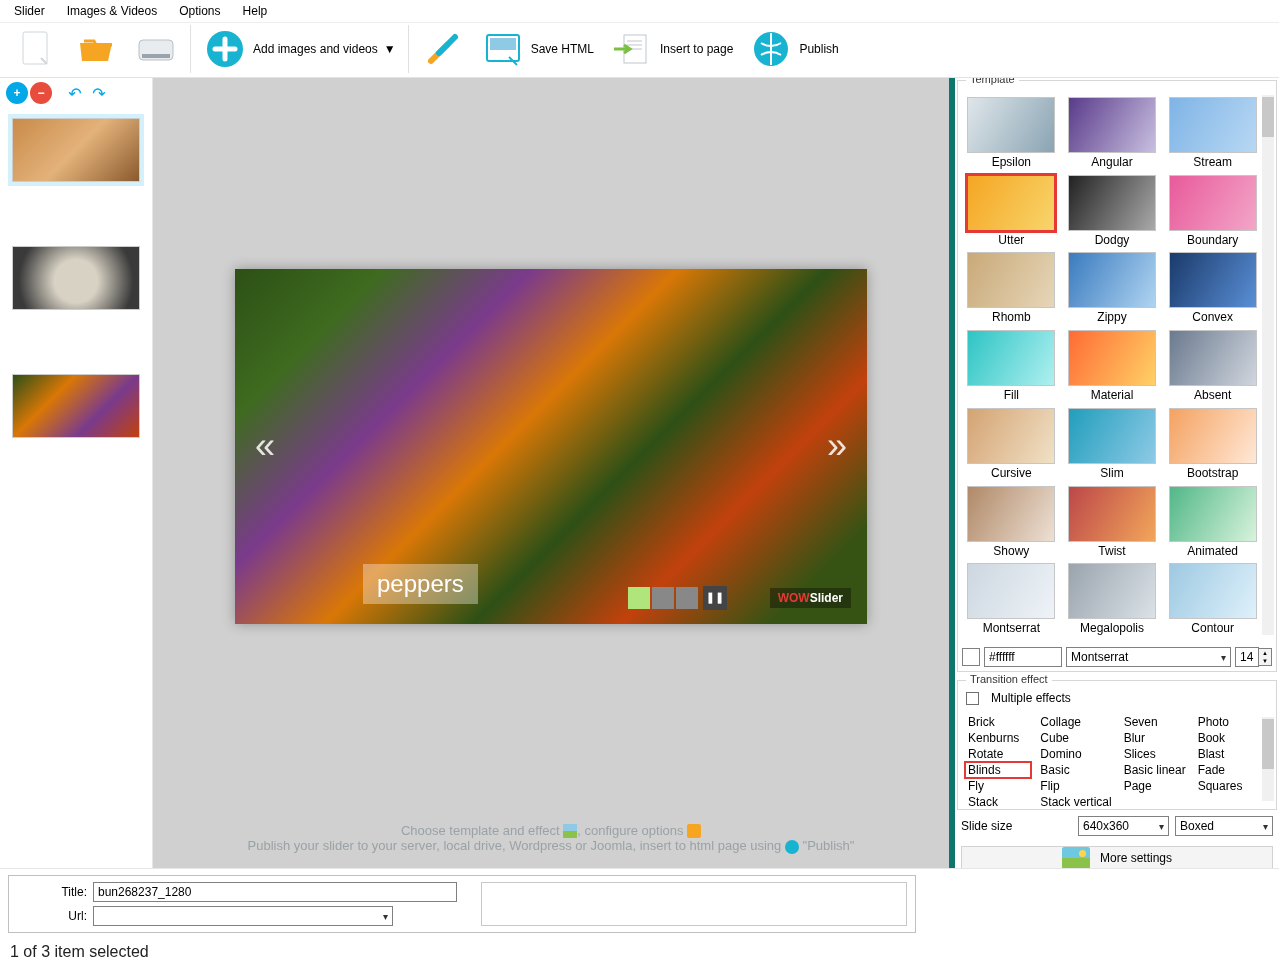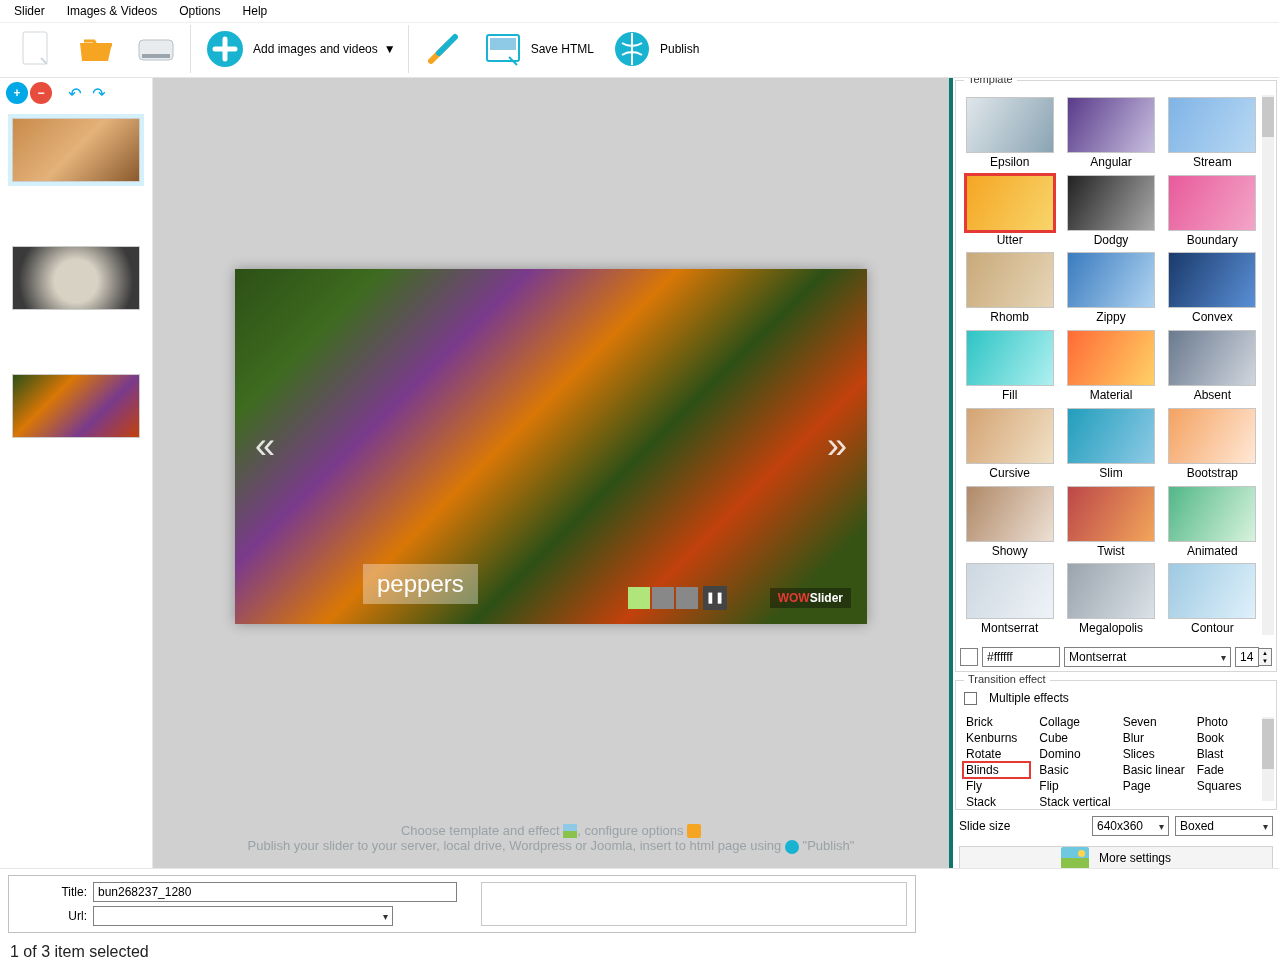--- a/index.html
+++ b/index.html
@@ -29,21 +29,21 @@
 .arrow.l{left:20px}
 .arrow.r{right:20px}
 .caption{position:absolute;left:128px;bottom:20px;background:rgba(255,255,255,.35);color:#fff;font-size:24px;padding:6px 14px}
 .dots{position:absolute;right:140px;bottom:14px;display:flex;gap:0;align-items:center}
 .dot{width:22px;height:22px;background:#888;margin:0 1px}
 .dot.active{background:#b0e57c}
 .pause{width:24px;height:24px;background:#444;color:#fff;display:flex;align-items:center;justify-content:center;margin-left:4px;font-size:11px}
 .logo{position:absolute;right:16px;bottom:16px;background:rgba(0,0,0,.35);color:#fff;padding:3px 8px;font-weight:bold;border-radius:0}
 .hints{padding:8px 0 14px;text-align:center;color:#9aa2a6;font-size:13px}
 .hints .ico{display:inline-block;width:14px;height:14px;vertical-align:middle}
-.sidebar{width:330px;border-left:4px solid #0f766e;display:flex;flex-direction:column;overflow:hidden}
+.sidebar{width:330px;border-left:6px solid #0f766e;display:flex;flex-direction:column;overflow:hidden}
 .panel{border:1px solid #d6d6d6;margin:2px;position:relative}
 .panel .legend{position:absolute;top:-8px;left:8px;background:#fff;padding:0 4px;font-size:11px;color:#333}
 .tplgrid{padding:10px 18px 4px 8px;height:556px;overflow:hidden;display:grid;grid-template-columns:repeat(3,1fr);gap:2px 10px;position:relative}
 .tpl{text-align:center;font-size:12px;cursor:pointer}
 .tpl .pv{width:88px;height:56px;margin:0 auto 2px;border:1px solid #c6c6c6}
 .tpl.sel .pv{outline:3px solid #e53935;outline-offset:-1px}
 .scrollbar{position:absolute;right:2px;top:8px;bottom:8px;width:12px;background:#f0f0f0}
 .scrollbar .sthumb{background:#c8c8c8;width:100%}
 .tpl-controls{display:flex;align-items:center;gap:4px;padding:4px}
 .colorbox{width:18px;height:18px;border:1px solid #808080;background:#fff}
@@ -158,20 +158,32 @@
           <svg width="40" height="36">
             <rect x="4" y="4" width="32" height="26" rx="2" fill="#fff" stroke="#17b3d1" stroke-width="2"></rect>
             <rect x="7" y="7" width="26" height="12" fill="#8ecae6"></rect>
             <path d="M26 26 l8 8" stroke="#17b3d1" stroke-width="2"></path>
           </svg>
         </span>
       <span>Save HTML</span>
     </div>
     <div class="tbtn">
       <span class="ic">
+          <svg width="40" height="36">
+            <rect x="12" y="4" width="22" height="28" fill="#fff" stroke="#c0c7cc"></rect>
+            <line x1="15" y1="10" x2="30" y2="10" stroke="#c0c7cc"></line>
+            <line x1="15" y1="14" x2="30" y2="14" stroke="#c0c7cc"></line>
+            <line x1="15" y1="18" x2="30" y2="18" stroke="#c0c7cc"></line>
+            <path d="M2 18 h14 M12 14 l6 4 -6 4" fill="none" stroke="#7bc043" stroke-width="3"></path>
+          </svg>
+        </span>
+      <span>Insert to page</span>
+    </div>
+    <div class="tbtn">
+      <span class="ic">
           <svg width="40" height="40">
             <circle cx="20" cy="20" r="17" fill="#17b3d1"></circle>
             <path d="M10 14c6 4 14 4 20 0M10 26c6-4 14-4 20 0M20 4v32" stroke="#fff" stroke-width="2" fill="none"></path>
           </svg>
         </span>
       <span>Publish</span>
     </div>
   </div>
 
   <div class="body">
@@ -362,21 +374,21 @@
             </div>
           <div class="scrollbar">
               <div class="sthumb" style="height:50px;margin-top:2px"></div>
             </div>
         </div>
       </div>
 
       <div class="sizebar">
         <span>Slide size</span>
         <span style="flex:1"></span>
-        <span class="select" style="width:77px">
+        <span class="select" style="width:91px">
             <span>640x360</span>
           </span>
         <span class="select" style="width:98px">
             <span>Boxed</span>
           </span>
       </div>
 
       <div class="moresettings">
         <span class="ic">
             <span class="sun"></span>

